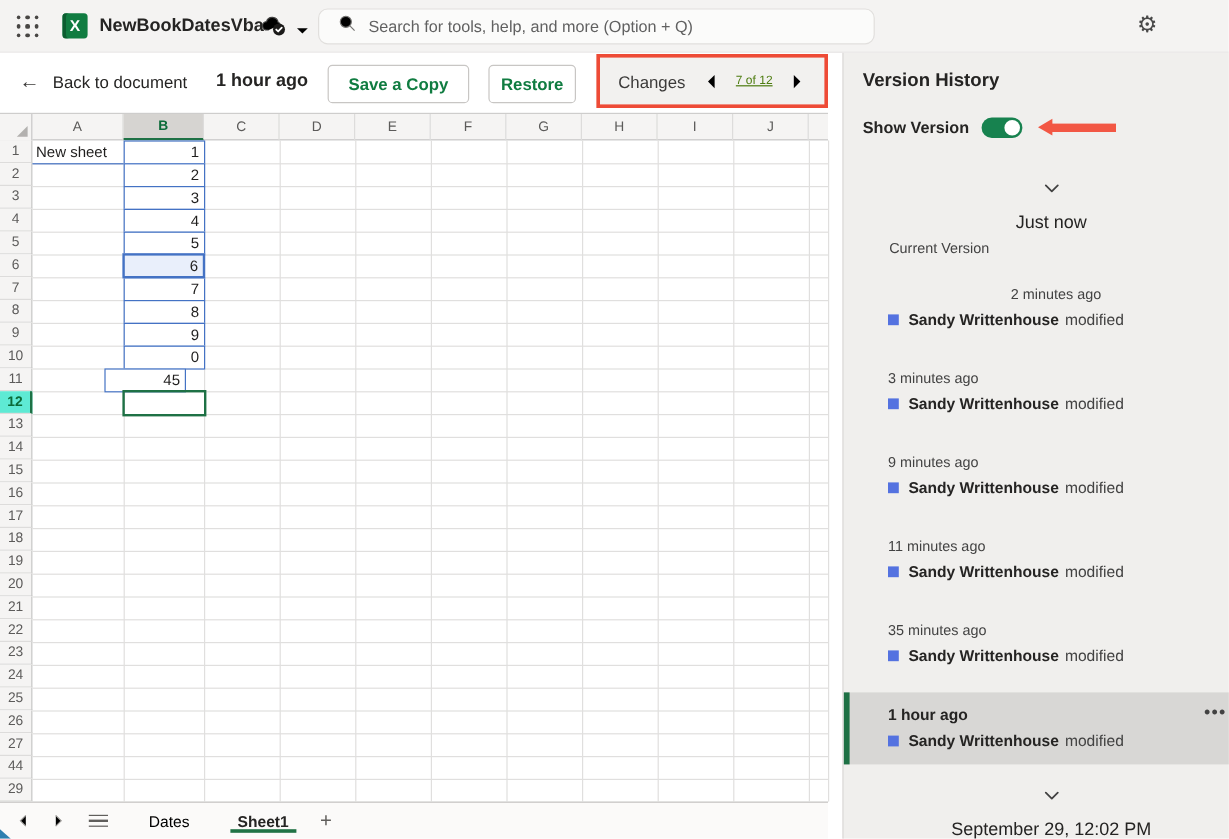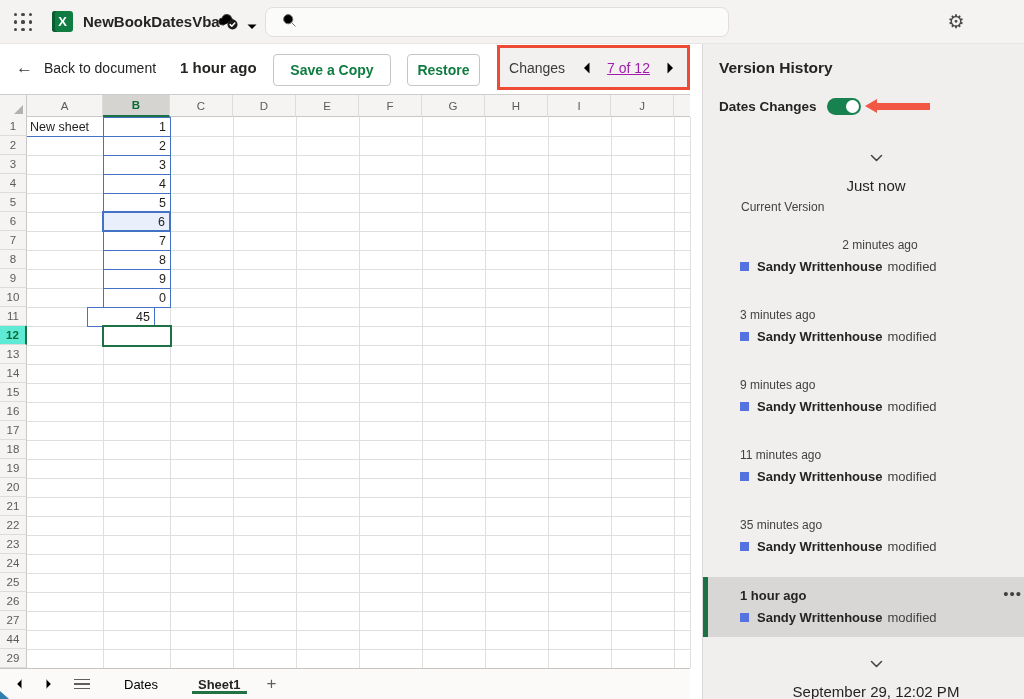--- a/index.html
+++ b/index.html
@@ -22,21 +22,21 @@
   
   .toolbar { position:absolute; left:0; top:44px; width:690px; height:51px; background:#fff; border-bottom:1px solid #cecdcc; }
   .back-btn { position:absolute; left:16px; top:14px; display:flex; align-items:center; gap:11px; font-size:14px; color:#252423; cursor:pointer; }
   .back-arrow { font-size:17px; color:#3b3a39; line-height:20px; }
   .tb-version { position:absolute; left:180px; top:15px; font-size:15px; font-weight:bold; color:#252423; }
   .tb-btn { position:absolute; top:10px; height:32px; background:#fff; border:1px solid #c8c6c4; border-radius:4px; color:#107c41; font-weight:bold; font-size:14px; font-family:"Liberation Sans",sans-serif; cursor:pointer; }
   .btn-save { left:273px; width:118px; }
   .btn-restore { left:407px; width:73px; }
   .changes-box { position:absolute; left:497px; top:1px; width:193px; height:45px; background:#f2f1ef; border:3px solid #ee4b36; display:flex; align-items:center; justify-content:center; gap:14px; }
   .changes-label { font-size:14px; color:#3b3a39; }
-  .changes-pos { font-size:14px; color:#a21caf;text-decoration:underline; }
+  .changes-pos { font-size:10px; color:#4d7c0f;text-decoration:underline; }
   .nav-chev { width:14px; height:14px; cursor:pointer; display:flex; align-items:center; justify-content:center; }
 
   
   .grid-wrap { position:absolute; left:0; top:95px; width:690px; height:573px; background:#fff; }
   .col-headers { position:absolute; left:0; top:0; width:690px; height:22px; background:#f5f4f3; border-bottom:1px solid #c9c8c7; }
   .corner-cell { position:absolute; left:0; top:0; width:27px; height:22px; border-right:1px solid #c9c8c7; background:#f5f4f3; }
   .corner-tri { position:absolute; right:3px; bottom:3px; width:0; height:0; border-left:9px solid transparent; border-bottom:9px solid #b3b1af; }
   .col-h { position:absolute; top:0; height:22px; font-size:11.5px; color:#5c5b5a; display:flex; align-items:center; justify-content:center; border-right:1px solid #dddcdb; cursor:pointer; }
   .col-h.sel { background:#d6d4d1; color:#0b6b38; border-bottom:2px solid #1e7145; font-weight:bold; }
   .row-h { position:absolute; left:0; width:27px; font-size:11.5px; color:#5c5b5a; display:flex; align-items:center; justify-content:center; border-bottom:1px solid #dddcdb; border-right:1px solid #c9c8c7; background:#f5f4f3; cursor:pointer; }
@@ -117,20 +117,21 @@
           <path d="M1.5 1.5 L6 6 L10.5 1.5" class="stroke"></path>
         </svg>
     </div>
     <div class="search-box">
       <span>
         <svg width="15" height="15" viewBox="0 0 15 15">
             <circle cx="6.2" cy="6.2" r="4.6" class="stroke" style="stroke:#757472"></circle>
             <path d="M9.8 9.8 L13.5 13.5" class="stroke" style="stroke:#757472"></path>
           </svg>
       </span>
+      <span class="search-ph">Search for tools, help, and more (Option + Q)</span>
     </div>
     <div class="gear">⚙</div>
   </div>
 
   <div class="toolbar">
     <div class="back-btn">
       <span class="back-arrow">←</span>
       <span>Back to document</span>
     </div>
     <div class="tb-version">1 hour ago</div>
@@ -275,21 +276,21 @@
         <span class="sheet-tab">Dates</span>
         <span class="sheet-tab active">Sheet1</span>
       </span>
     <span class="add-tab">+</span>
   </div>
   <div class="corner-sliver"></div>
 
   <div class="panel">
     <div class="panel-title">Version History</div>
     <div class="showchg-row">
-      <span class="showchg-label">Dates Changes</span>
+      <span class="showchg-label">Show Version</span>
       <span class="toggle">
           <span class="knob"></span>
         </span>
       <span class="red-arrow">
           <span class="head"></span>
           <span class="shaft"></span>
         </span>
     </div>
     <div id="vh-list">
         <div class="vh-group-h" style="margin-top: 34px;">

